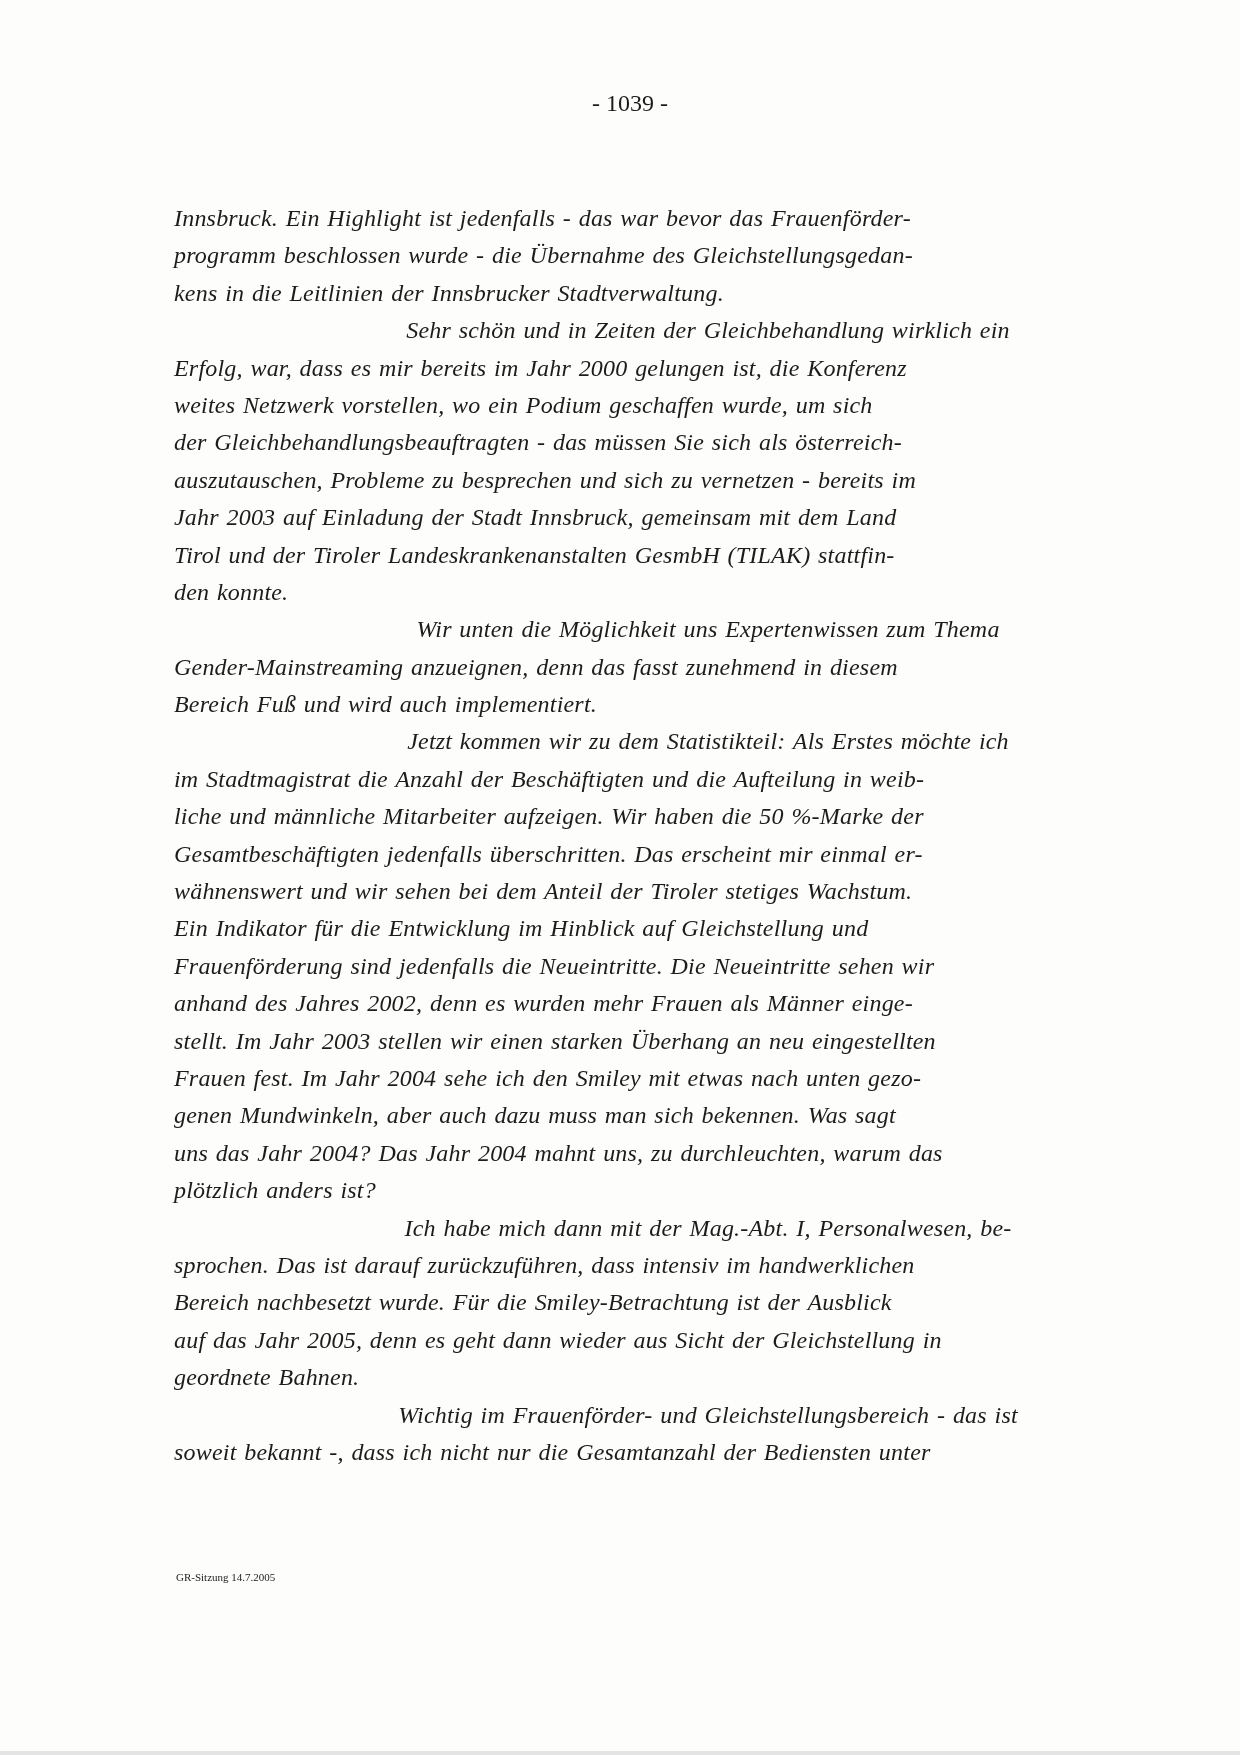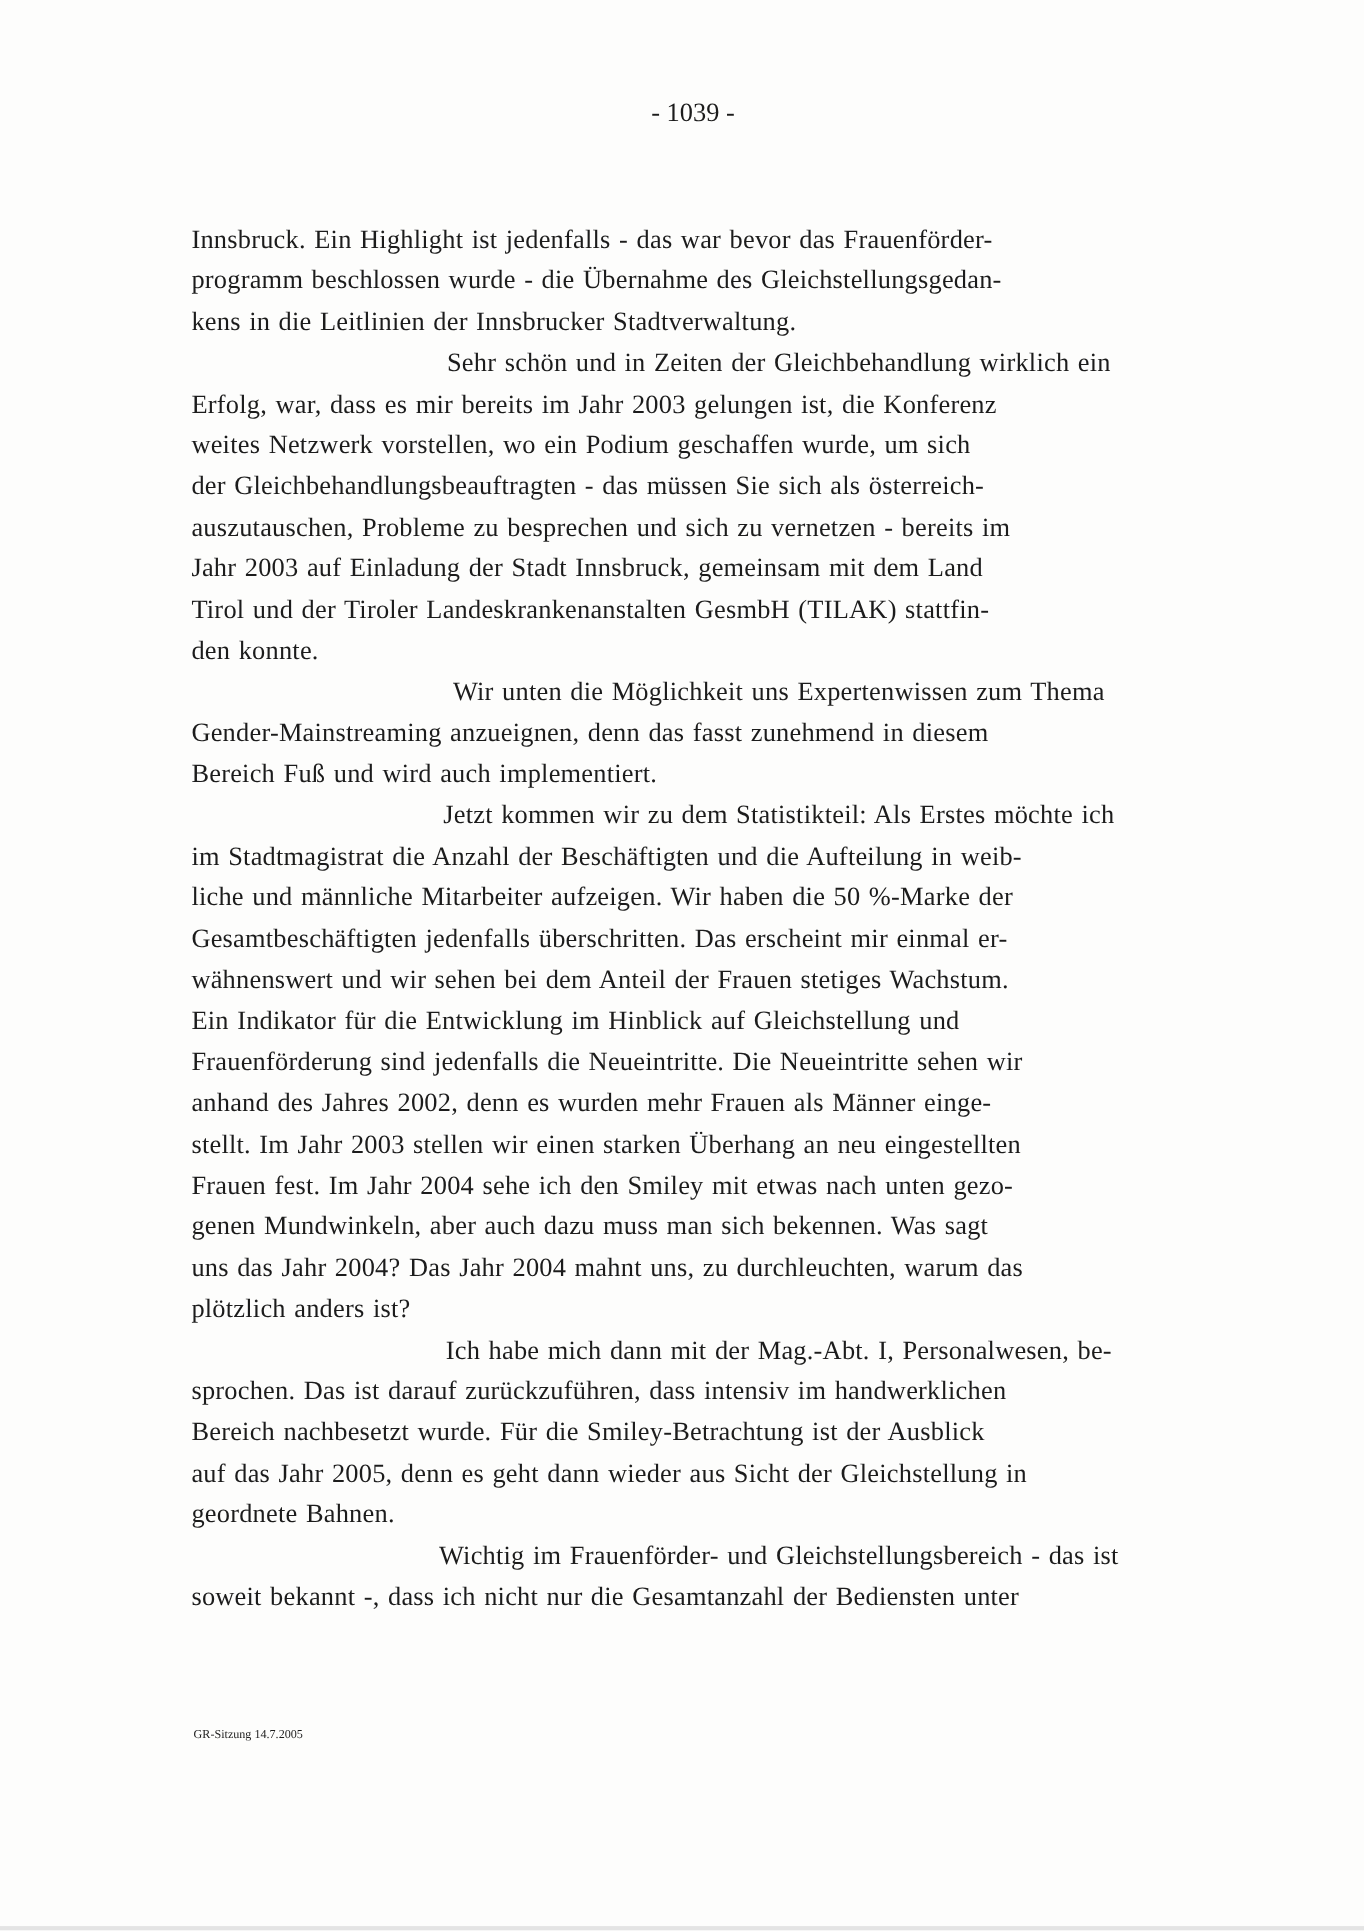--- a/index.html
+++ b/index.html
@@ -21,20 +21,21 @@
     text-align: center;
     font-size: 24px;
     line-height: 30px;
     white-space: nowrap;
   }
   .body-text {
     position: absolute;
     top: 200px;
     left: 174px;
     width: 920px;
+    font-style: italic;
   }
   .line {
     height: 37.4px;
     line-height: 37.4px;
     font-size: 24px;
     word-spacing: 1.5px;
     letter-spacing: 0.2px;
     white-space: nowrap;
   }
   .line.indent {
@@ -62,35 +63,35 @@
 <body style="background: rgb(253, 253, 252);">
 
 <div class="sheet" style="background: rgb(253, 253, 252); color: rgb(28, 28, 28);">
   <div class="pageno">- 1039 -</div>
 
   <div class="body-text" id="body-lines">
       <div class="line">Innsbruck. Ein Highlight ist jedenfalls - das war bevor das Frauenförder-</div>
       <div class="line">programm beschlossen wurde - die Übernahme des Gleichstellungsgedan-</div>
       <div class="line">kens in die Leitlinien der Innsbrucker Stadtverwaltung.</div>
       <div class="line indent">Sehr schön und in Zeiten der Gleichbehandlung wirklich ein</div>
-      <div class="line">Erfolg, war, dass es mir bereits im Jahr 2003 gelungen ist, die Konferenz</div>
+      <div class="line">Erfolg, war, dass es mir bereits im Jahr 2000 gelungen ist, die Konferenz</div>
       <div class="line">weites Netzwerk vorstellen, wo ein Podium geschaffen wurde, um sich</div>
       <div class="line">der Gleichbehandlungsbeauftragten - das müssen Sie sich als österreich-</div>
       <div class="line">auszutauschen, Probleme zu besprechen und sich zu vernetzen - bereits im</div>
       <div class="line">Jahr 2003 auf Einladung der Stadt Innsbruck, gemeinsam mit dem Land</div>
       <div class="line">Tirol und der Tiroler Landeskrankenanstalten GesmbH (TILAK) stattfin-</div>
       <div class="line">den konnte.</div>
       <div class="line indent">Wir unten die Möglichkeit uns Expertenwissen zum Thema</div>
       <div class="line">Gender-Mainstreaming anzueignen, denn das fasst zunehmend in diesem</div>
       <div class="line">Bereich Fuß und wird auch implementiert.</div>
       <div class="line indent">Jetzt kommen wir zu dem Statistikteil: Als Erstes möchte ich</div>
       <div class="line">im Stadtmagistrat die Anzahl der Beschäftigten und die Aufteilung in weib-</div>
       <div class="line">liche und männliche Mitarbeiter aufzeigen. Wir haben die 50 %-Marke der</div>
       <div class="line">Gesamtbeschäftigten jedenfalls überschritten. Das erscheint mir einmal er-</div>
-      <div class="line">wähnenswert und wir sehen bei dem Anteil der Frauen stetiges Wachstum.</div>
+      <div class="line">wähnenswert und wir sehen bei dem Anteil der Tiroler stetiges Wachstum.</div>
       <div class="line">Ein Indikator für die Entwicklung im Hinblick auf Gleichstellung und</div>
       <div class="line">Frauenförderung sind jedenfalls die Neueintritte. Die Neueintritte sehen wir</div>
       <div class="line">anhand des Jahres 2002, denn es wurden mehr Frauen als Männer einge-</div>
       <div class="line">stellt. Im Jahr 2003 stellen wir einen starken Überhang an neu eingestellten</div>
       <div class="line">Frauen fest. Im Jahr 2004 sehe ich den Smiley mit etwas nach unten gezo-</div>
       <div class="line">genen Mundwinkeln, aber auch dazu muss man sich bekennen. Was sagt</div>
       <div class="line">uns das Jahr 2004? Das Jahr 2004 mahnt uns, zu durchleuchten, warum das</div>
       <div class="line">plötzlich anders ist?</div>
       <div class="line indent">Ich habe mich dann mit der Mag.-Abt. I, Personalwesen, be-</div>
       <div class="line">sprochen. Das ist darauf zurückzuführen, dass intensiv im handwerklichen</div>

